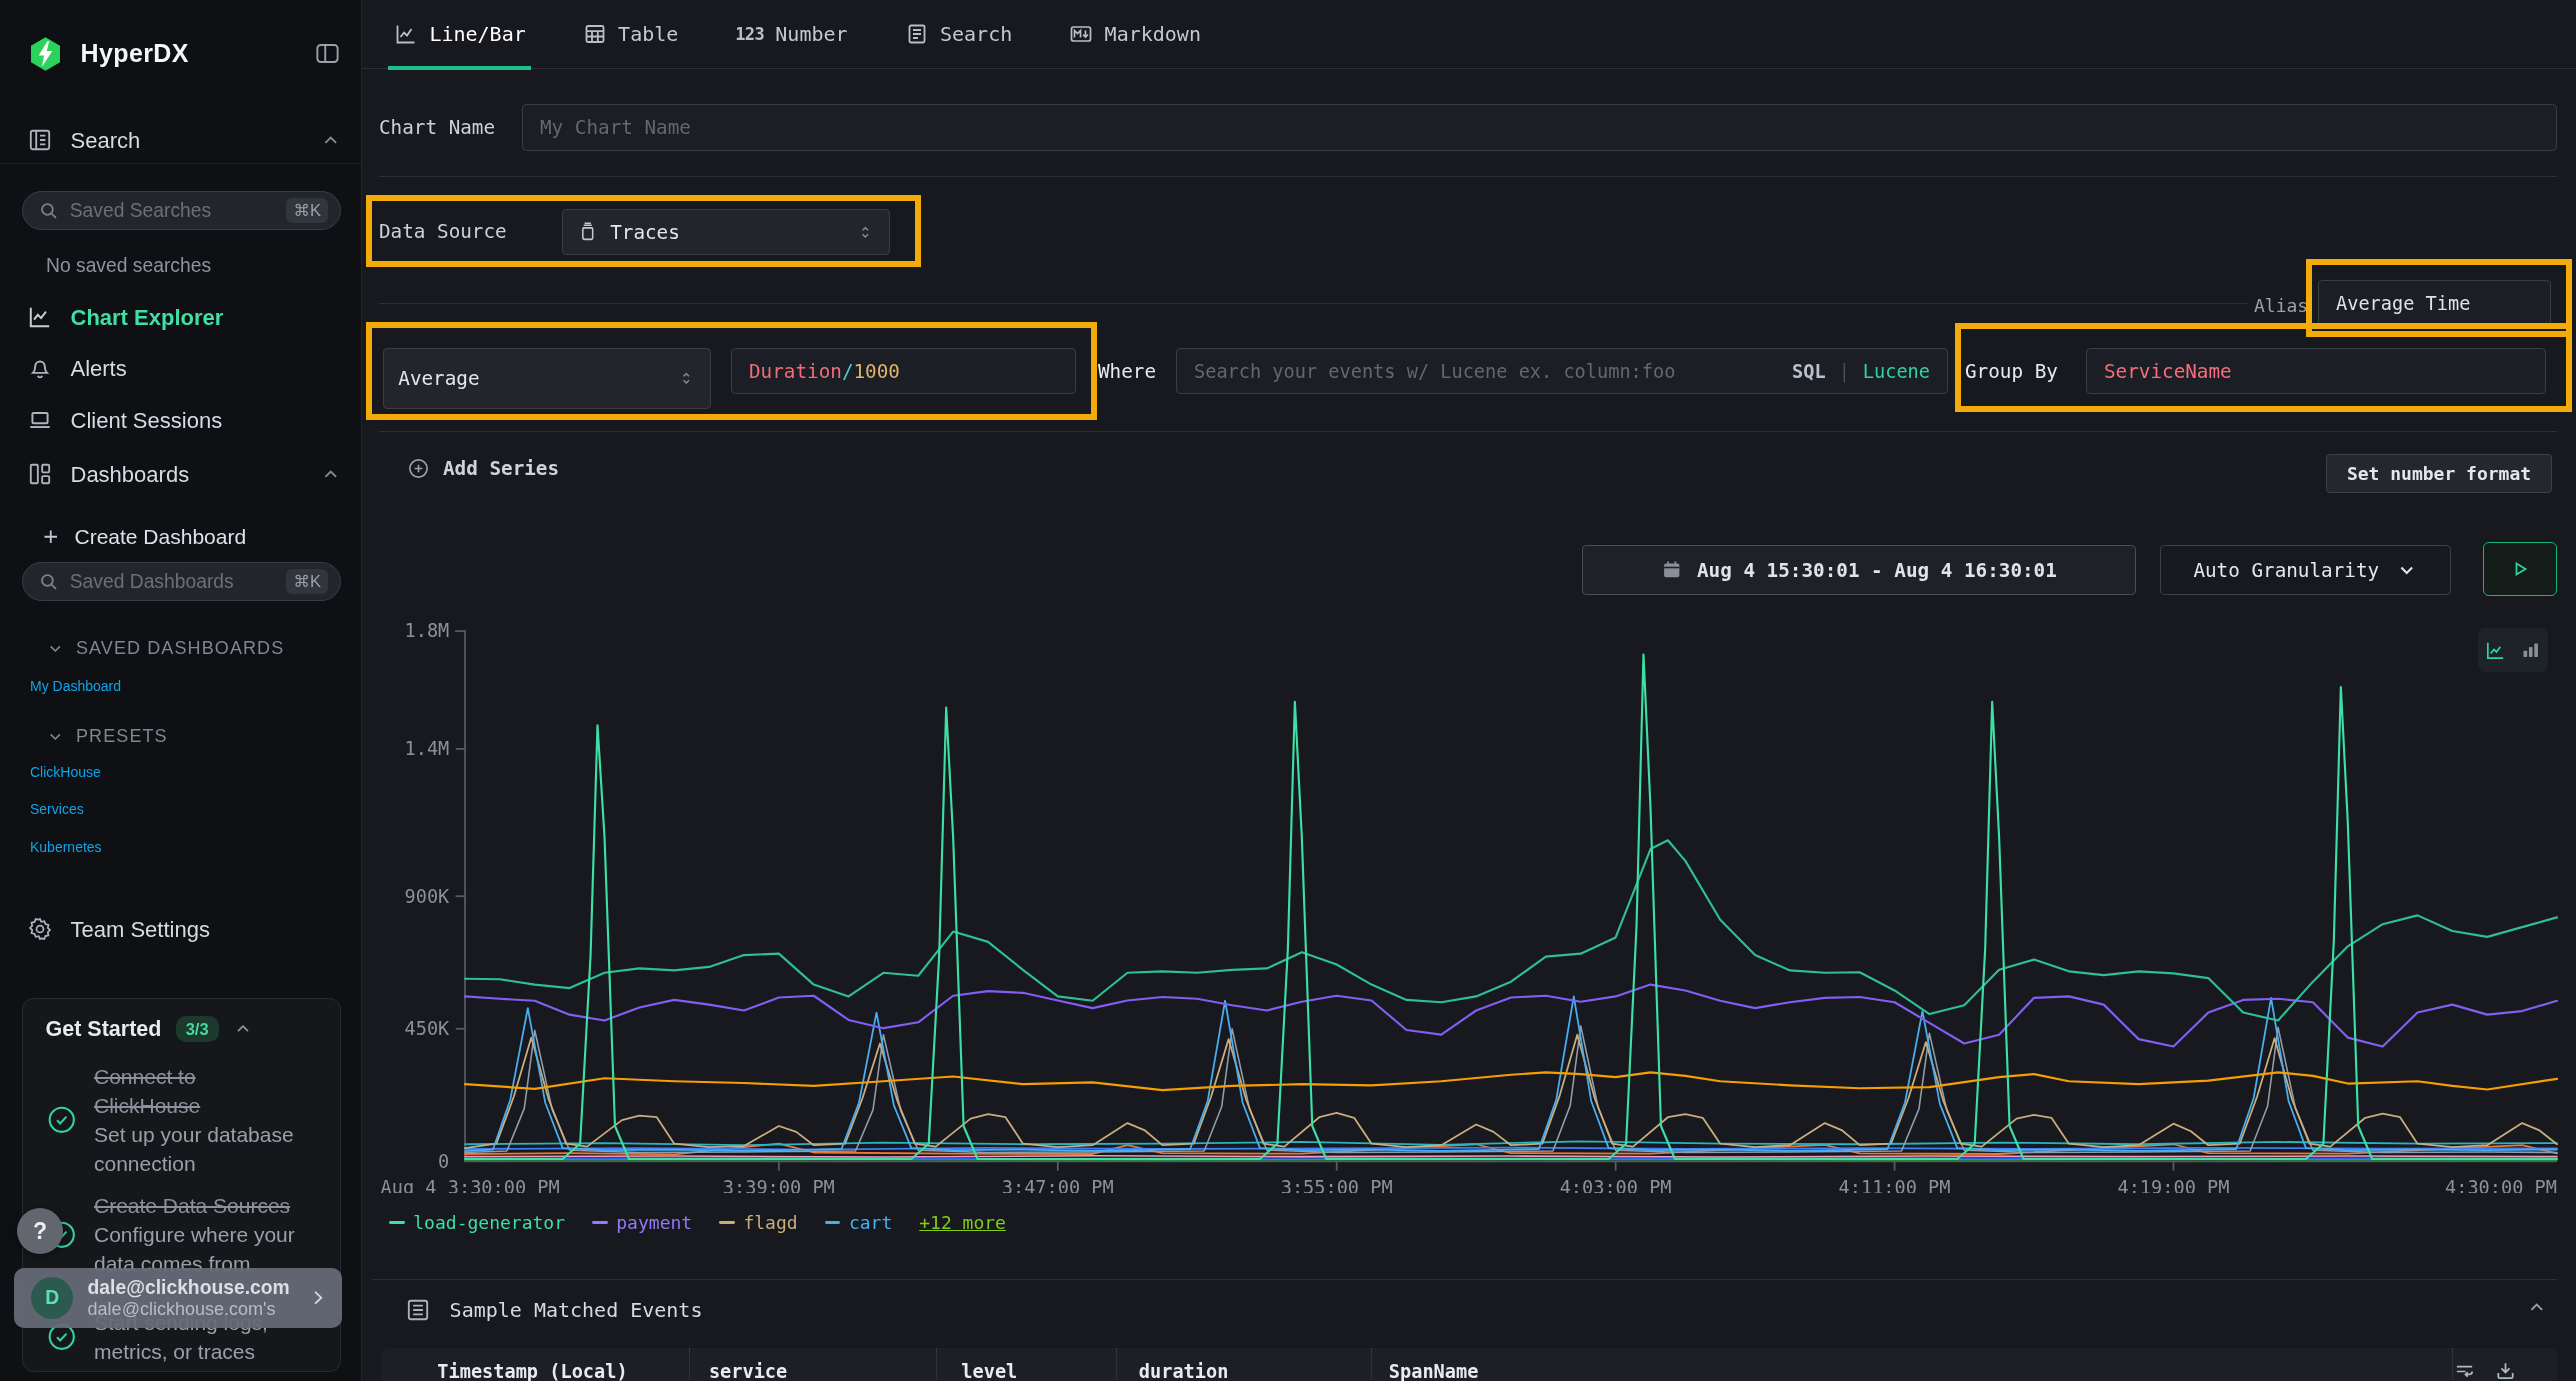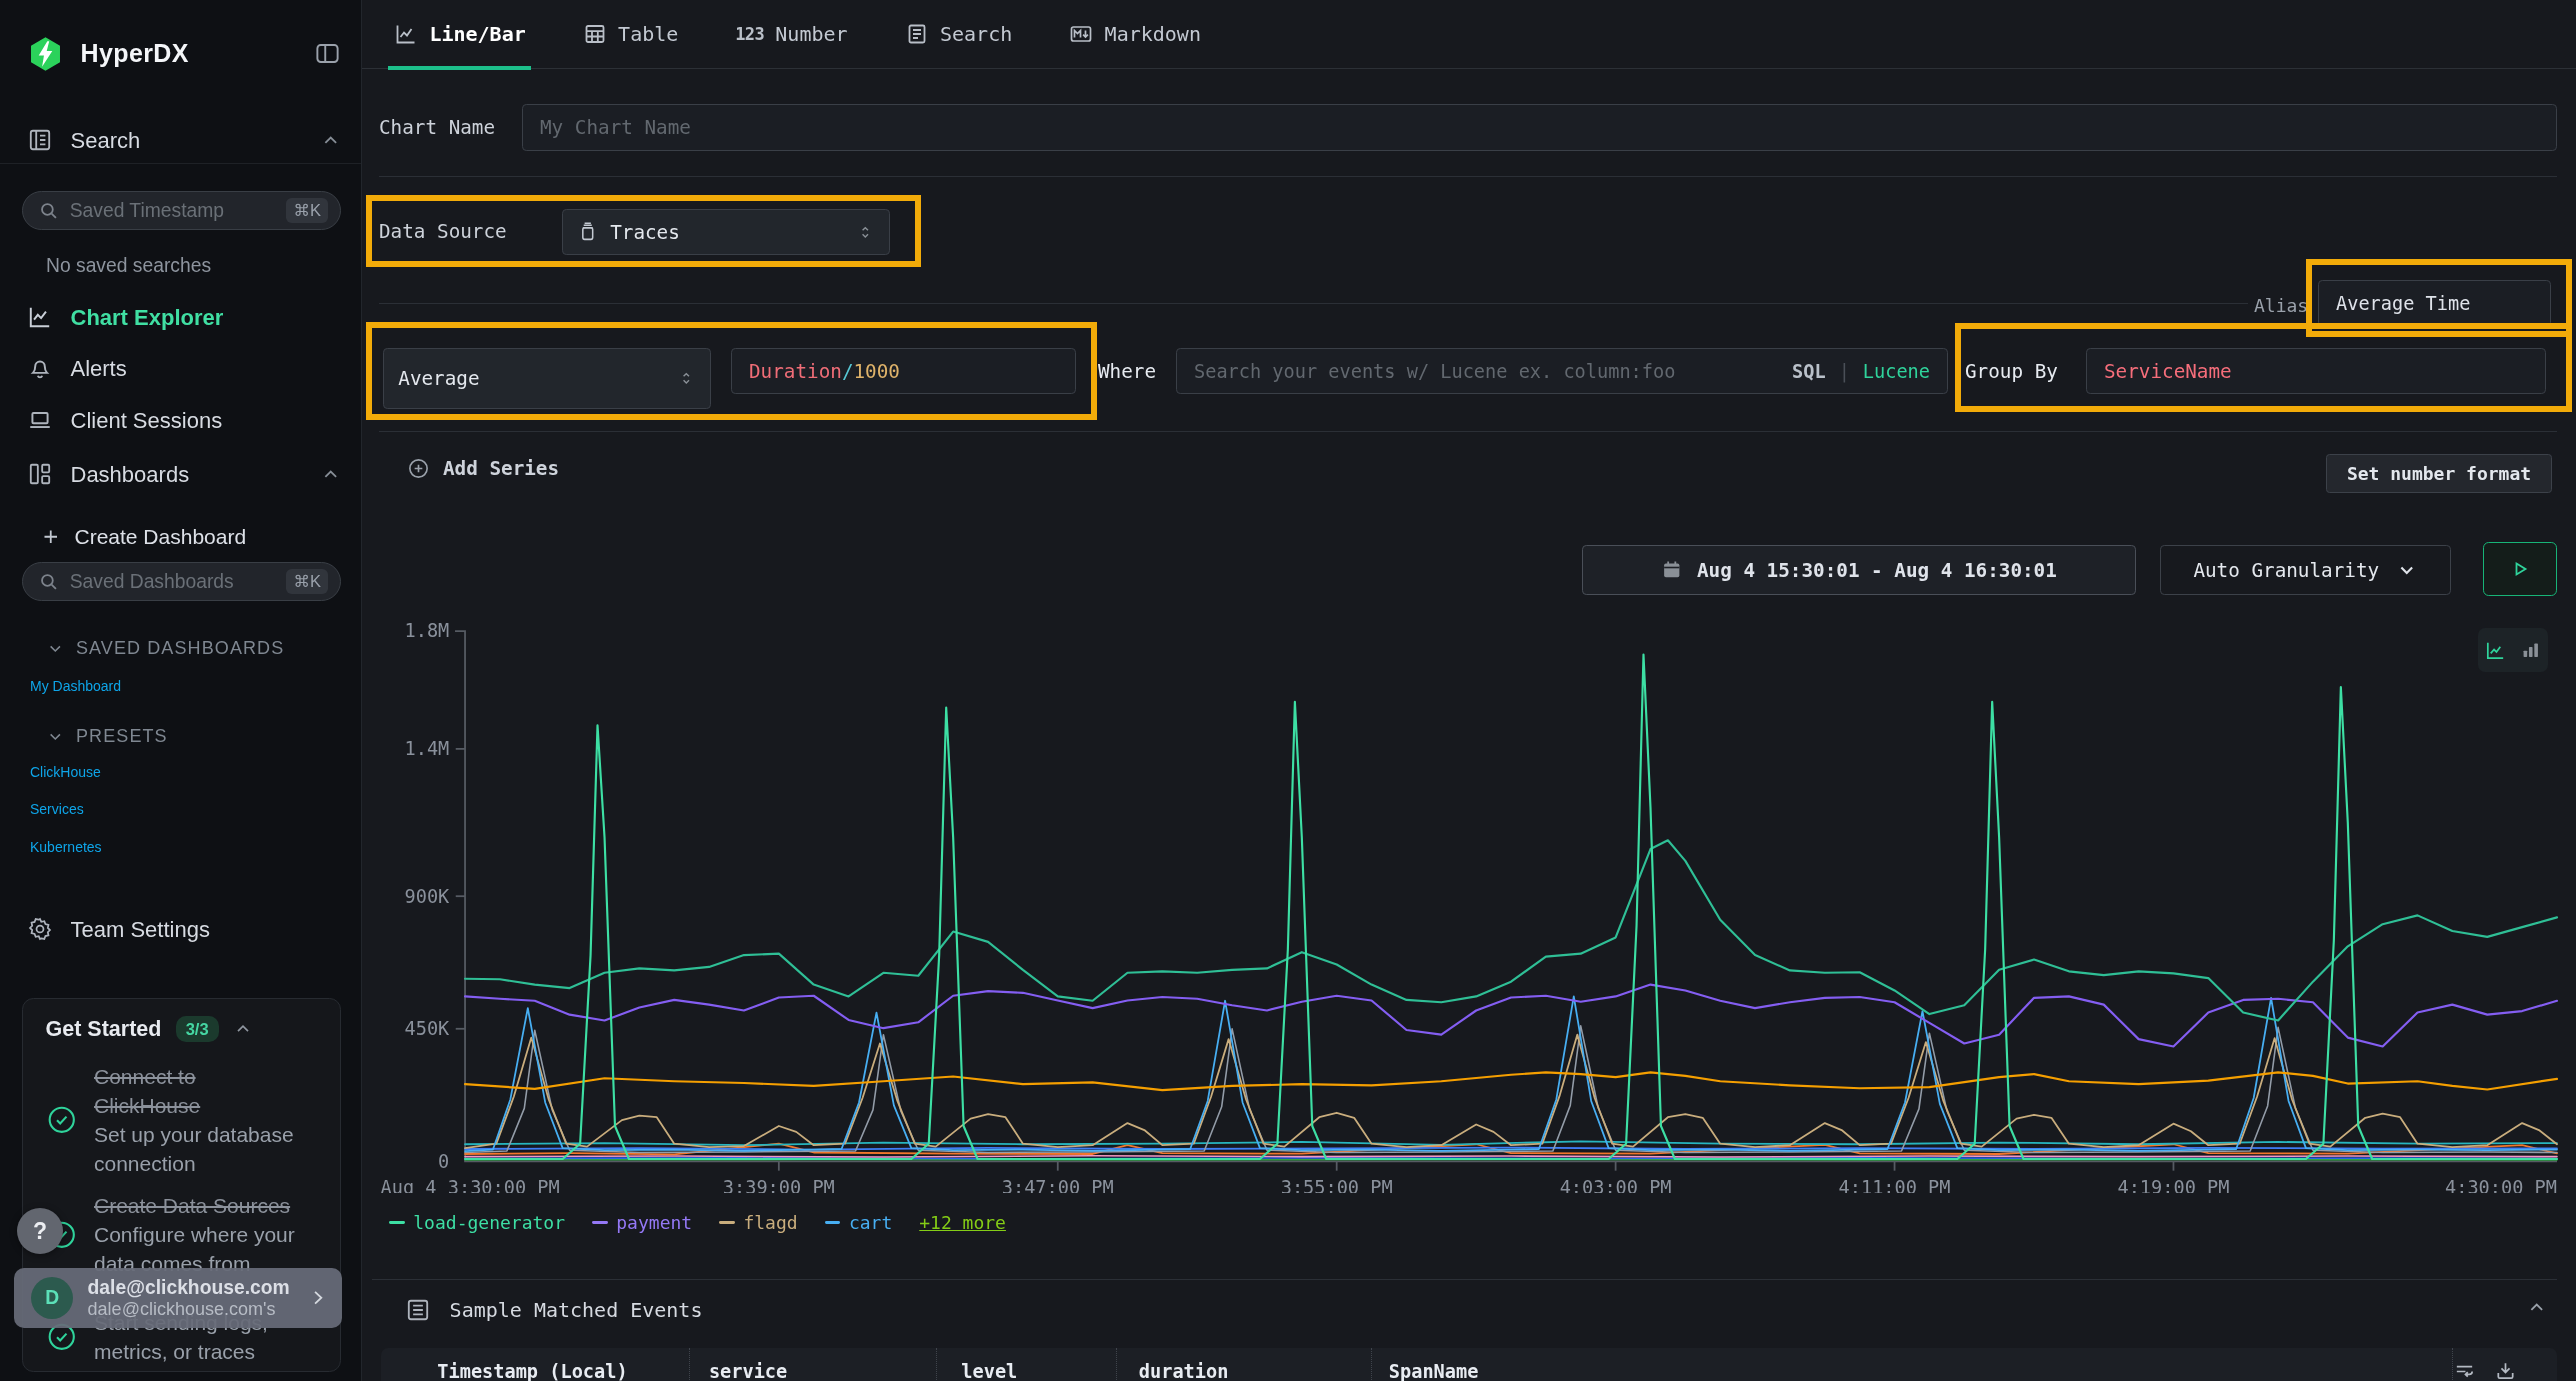--- a/index.html
+++ b/index.html
@@ -55,21 +55,21 @@
     font-size:19.3px;font-weight:bold;display:flex;align-items:center;justify-content:center;flex:0 0 auto}
   .u-email{font-size:19.3px;font-weight:bold;color:#dcdfe6;line-height:23px}
   .u-sub{font-size:18px;color:#b7bcc5;line-height:21.5px}
 
   
   #main{position:absolute;left:362px;top:0;right:0;bottom:0}
   #tabbar{position:absolute;left:0;top:0;right:0;height:69px;border-bottom:1.8px solid #2c3036;
     display:flex;align-items:center;gap:57px;padding:0 32px}
   .tab{position:relative;display:flex;align-items:center;gap:11.4px;font-size:20px;color:#c3c9d2;height:100%;cursor:pointer}
   .tab .ticon{width:24px;height:24px;color:#b9bfc8}
-  .tab.active{color:#ffffff;font-weight:bold}
+  .tab.active{color:#ffffff;font-weight:normal}
   .tab.active::after{content:"";position:absolute;left:-5.7px;right:-5.7px;bottom:-1.8px;height:4.3px;background:#1dc08b}
   .num123{font-size:17px;font-weight:bold;letter-spacing:-0.7px;color:#b9bfc8}
 
   .fieldlbl{font-size:19.3px;color:#cdd2da}
   .input-box{background:var(--inputbg);border:1.1px solid var(--border);border-radius:4.3px;
     display:flex;align-items:center;padding:0 17px;font-size:19.3px;color:var(--text)}
   input.raw{background:transparent;border:none;outline:none;color:var(--text);
     font:inherit;width:100%;font-size:19.3px}
   input.raw::placeholder{color:#62686f}
   .select-box{background:var(--selbg);border:1.1px solid var(--border);border-radius:4.3px;
@@ -134,21 +134,21 @@
 
   <div class="sdivider" style="top:163px"></div>
 
   <div class="pill" style="top:191px">
     <span>
       <svg viewBox="0 0 24 24" width="21.5" height="21.5" fill="none" stroke="#7d838c" stroke-width="2">
           <circle cx="10.5" cy="10.5" r="6"></circle>
           <path d="M15.2 15.2L20 20"></path>
         </svg>
     </span>
-    <span class="ph sans">Saved Timestamp</span>
+    <span class="ph sans">Saved Searches</span>
     <span class="kbd sans">⌘K</span>
   </div>
 
   <div class="sidenote sans" style="top:255px">No saved searches</div>
 
   <div class="srow" style="top:302px">
     <span class="icon" style="color:#c9cfd8">
       <svg viewBox="0 0 24 24" width="26" height="26" fill="none" stroke="currentColor" stroke-width="1.8">
           <path d="M3.5 3.5v17h17"></path>
           <path d="M6.5 14.5l3.5-4.5 3 3 4.5-6"></path>

